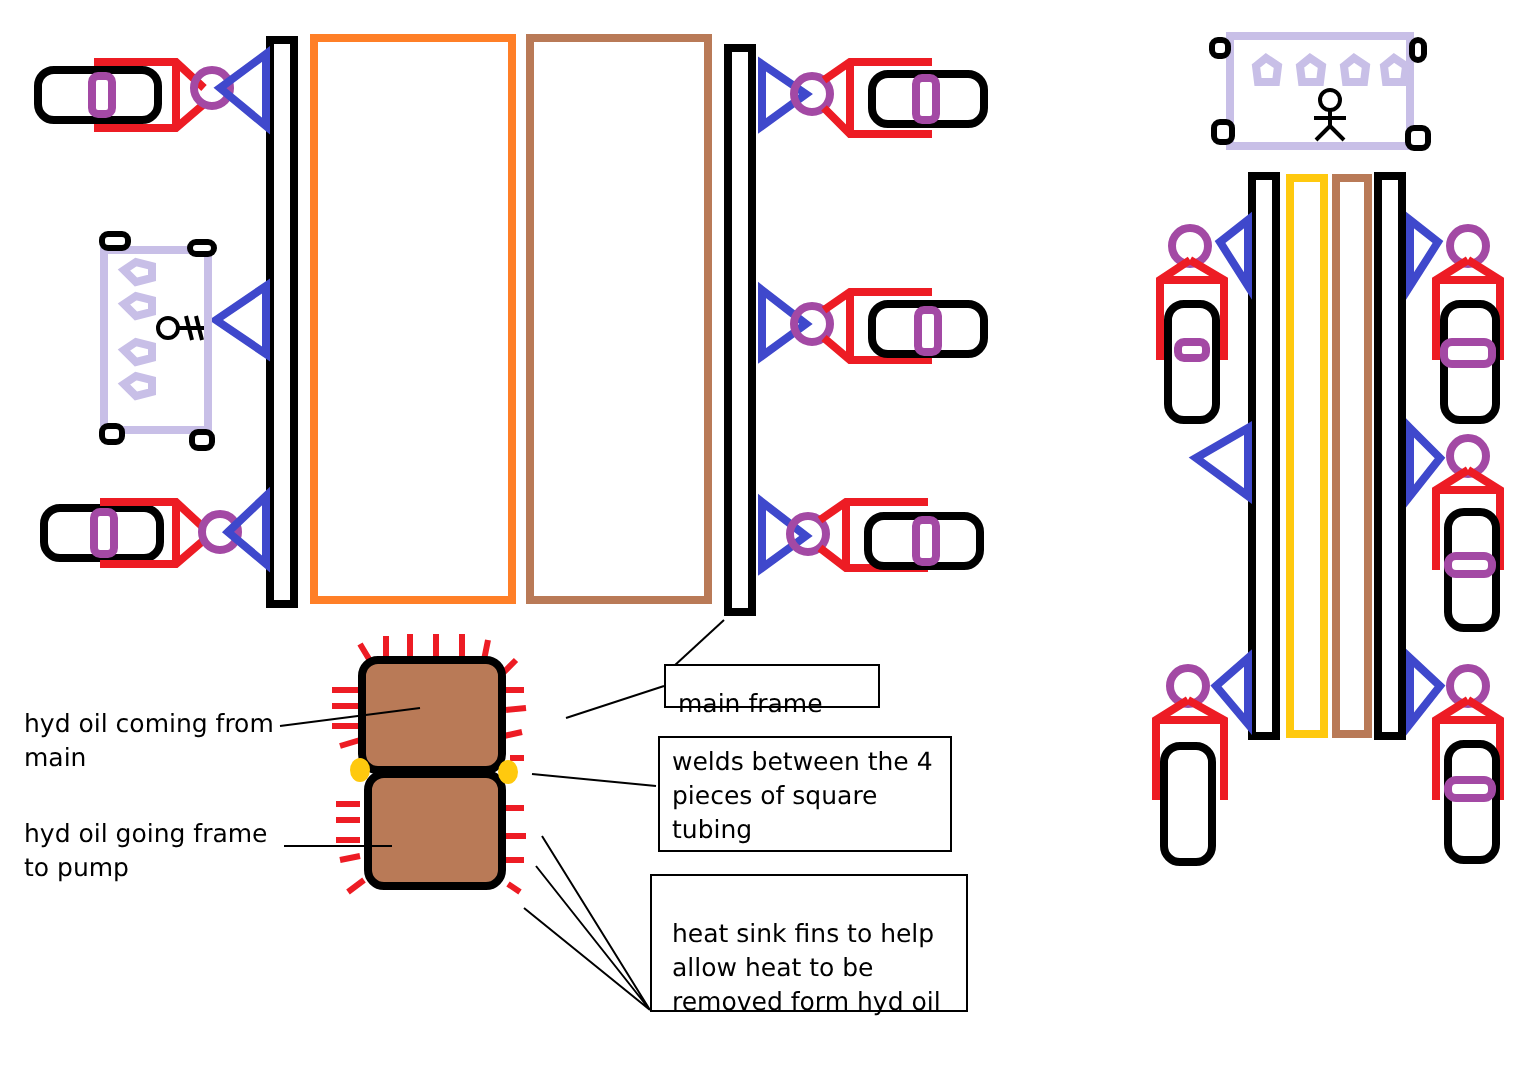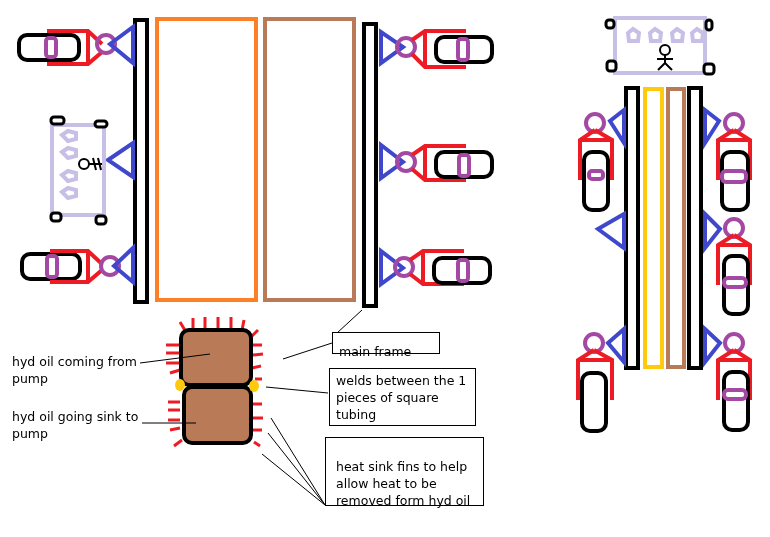--- a/index.html
+++ b/index.html
@@ -129,17 +129,17 @@
   </g>
   <g>
     <path d="M705 329 L720 343 L705 362 Z" fill="none" stroke="#3f48cc" stroke-width="4"></path>
     <circle cx="734" cy="343" r="9" fill="none" stroke="#a349a4" stroke-width="4"></circle>
     <path d="M734 350 L718 360 L718 400 M734 350 L750 360 L750 400 M718 360 L750 360" fill="none" stroke="#ed1c24" stroke-width="4"></path>
     <rect x="724" y="372" width="24" height="58" rx="8" fill="#fff" stroke="#000" stroke-width="4"></rect>
     <rect x="724" y="390" width="22" height="9" rx="4" fill="#fff" stroke="#a349a4" stroke-width="4"></rect>
   </g>
 </svg>
 
-<div class="lbl" style="left:12px; top:353px; width:130px;">hyd oil coming from pump</div>
-<div class="lbl" style="left:12px; top:408px; width:130px;">hyd oil going sink to pump</div>
+<div class="lbl" style="left:12px; top:353px; width:130px;">hyd oil coming from main</div>
+<div class="lbl" style="left:12px; top:408px; width:130px;">hyd oil going frame to pump</div>
 <div class="box" style="left:332px; top:332px; width:108px; height:22px; padding:10px 6px;">main frame</div>
-<div class="box" style="left:329px; top:368px; width:147px; height:58px; padding:3px 6px;">welds between the 1 pieces of square tubing</div>
+<div class="box" style="left:329px; top:368px; width:147px; height:58px; padding:3px 6px;">welds between the 4 pieces of square tubing</div>
 <div class="box" style="left:325px; top:437px; width:159px; height:69px; padding:20px 10px;">heat sink fins to help allow heat to be removed form hyd oil</div>
 
 </body></html>

